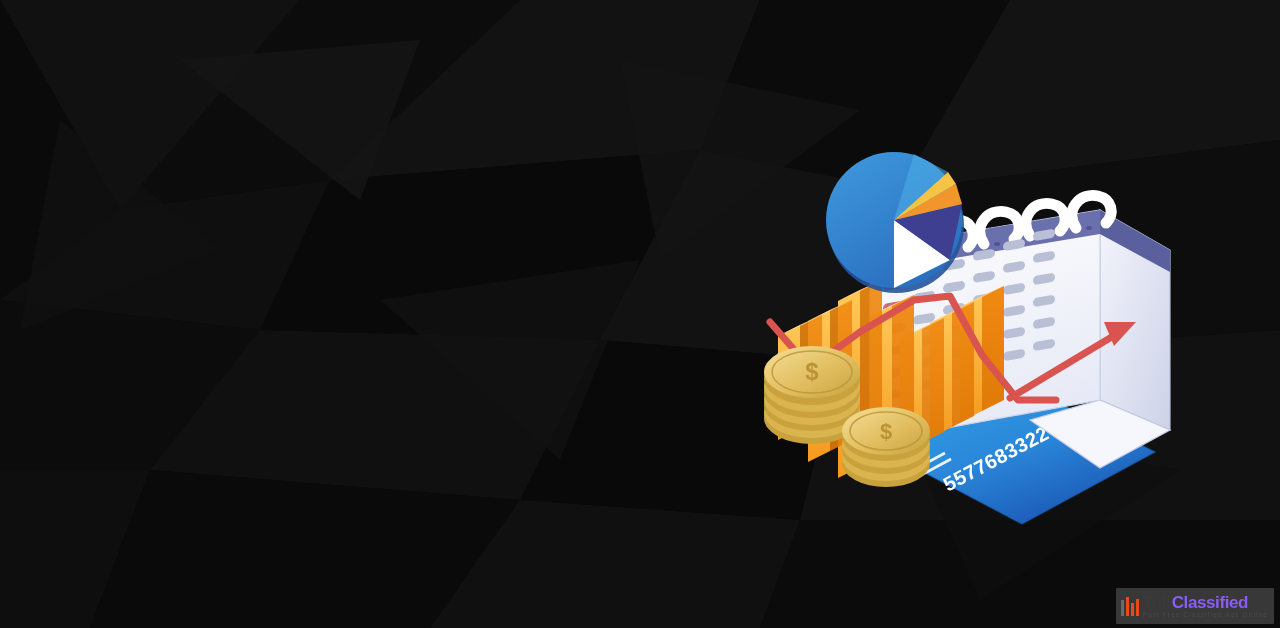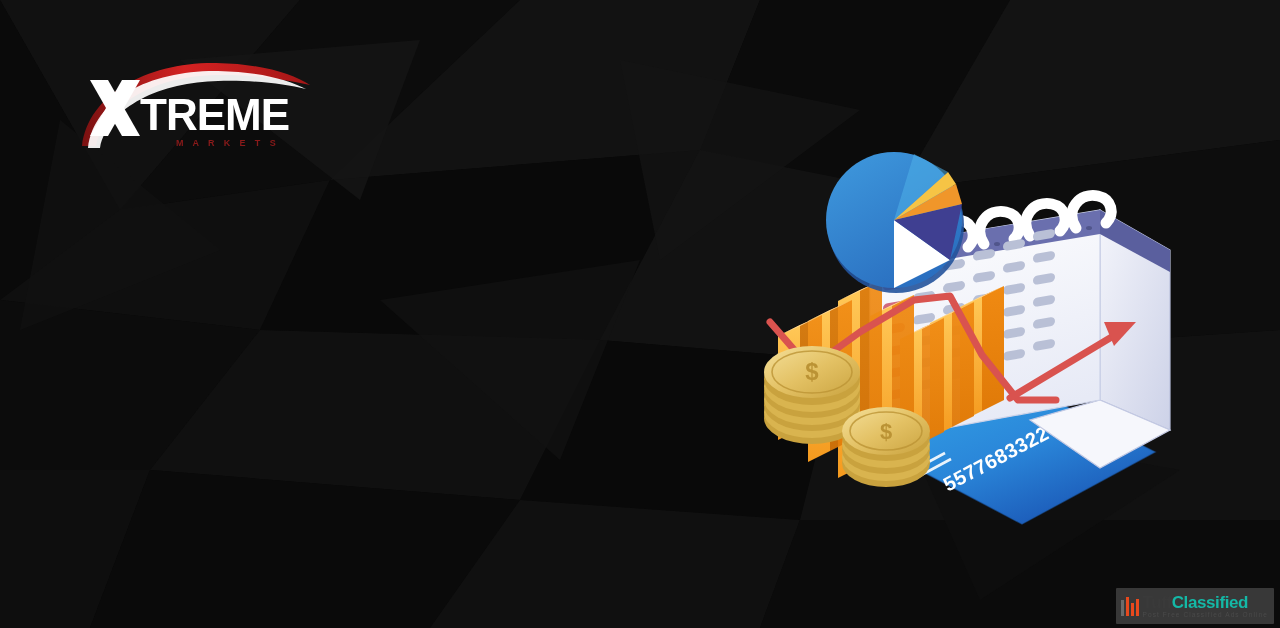--- a/index.html
+++ b/index.html
@@ -63,21 +63,21 @@
   }
   .wm-bars { display:flex; align-items:flex-end; gap:2px; height:19px; margin-right:3px; }
   .wm-bars i { display:block; width:3px; background:#e8491d; }
   .wm-bars i:nth-child(1){ height:16px; background:#6b6b6b; }
   .wm-bars i:nth-child(2){ height:19px; background:#e8491d; }
   .wm-bars i:nth-child(3){ height:13px; background:#e8491d; }
   .wm-bars i:nth-child(4){ height:17px; background:#e8491d; }
   .wm-text { line-height:1; }
   .wm-title { font-size:17px; font-weight:bold; letter-spacing:-0.4px; }
   .wm-title .t1 { color:#3a3a3a; }
-  .wm-title .t2 { color:#14b8a6; }
+  .wm-title .t2 { color:#8b5cf6; }
   .wm-sub {
     display:block;
     font-size:6.5px; letter-spacing:1.1px;
     color:#4a4a4a; margin-top:1px;
     text-transform:none;
   }
 </style>
 </head>
 <body>
 
@@ -105,44 +105,20 @@
       <polygon points="520,500 800,520 760,628 430,628" fill="#111111"></polygon>
       <polygon points="800,520 1280,520 1280,628 760,628" fill="#0c0c0c"></polygon>
       <polygon points="180,60 420,40 360,200" fill="#161616" opacity="0.8"></polygon>
       <polygon points="620,60 860,110 660,260" fill="#151515" opacity="0.7"></polygon>
       <polygon points="380,300 640,260 560,460" fill="#141414" opacity="0.6"></polygon>
       <polygon points="60,120 220,250 20,330" fill="#121212" opacity="0.7"></polygon>
       <polygon points="900,420 1180,470 980,600" fill="#101010" opacity="0.7"></polygon>
     </g>
   </svg>
 
-  <div class="logo-wrap">
-    <svg class="logo-svg" viewBox="0 0 240 92">
-      <defs>
-        <linearGradient id="swooshGrad" x1="0" y1="0" x2="1" y2="0">
-          <stop offset="0%" stop-color="#7a1111"></stop>
-          <stop offset="45%" stop-color="#d42222"></stop>
-          <stop offset="100%" stop-color="#a31616"></stop>
-        </linearGradient>
-      </defs>
-
-      <path d="M4,88 C10,36 70,4 138,5 C186,6 214,16 232,27 C208,22 176,16 138,17 C80,18 28,44 18,88 Z" fill="url(#swooshGrad)"></path>
-
-      <path d="M10,90 C16,40 74,12 140,13 C184,14 210,22 228,31 C206,26 178,22 140,23 C84,24 30,48 22,90 Z" fill="#ffffff" opacity="0.92"></path>
-
-      <g fill="#ffffff">
-        <polygon points="12,22 30,22 62,78 44,78"></polygon>
-        <polygon points="44,22 62,22 30,78 12,78"></polygon>
-      </g>
-
-      <text x="62" y="72" font-family="Liberation Sans, sans-serif" font-weight="bold" font-size="44" letter-spacing="-1" fill="#ffffff">TREME</text>
-
-      <text x="98" y="88" font-family="Liberation Sans, sans-serif" font-weight="bold" font-size="9" letter-spacing="3.4" fill="#8a1a1a">M A R K E T S</text>
-    </svg>
-  </div>
 
 
   <div class="illustration">
     <svg class="illu-svg" viewBox="0 0 520 450">
       <defs>
         <linearGradient id="pieBlue" x1="0" y1="0" x2="0.6" y2="1">
           <stop offset="0%" stop-color="#3f9ade"></stop>
           <stop offset="100%" stop-color="#2a6fc0"></stop>
         </linearGradient>
         <linearGradient id="calPage" x1="0" y1="0" x2="0.3" y2="1">

